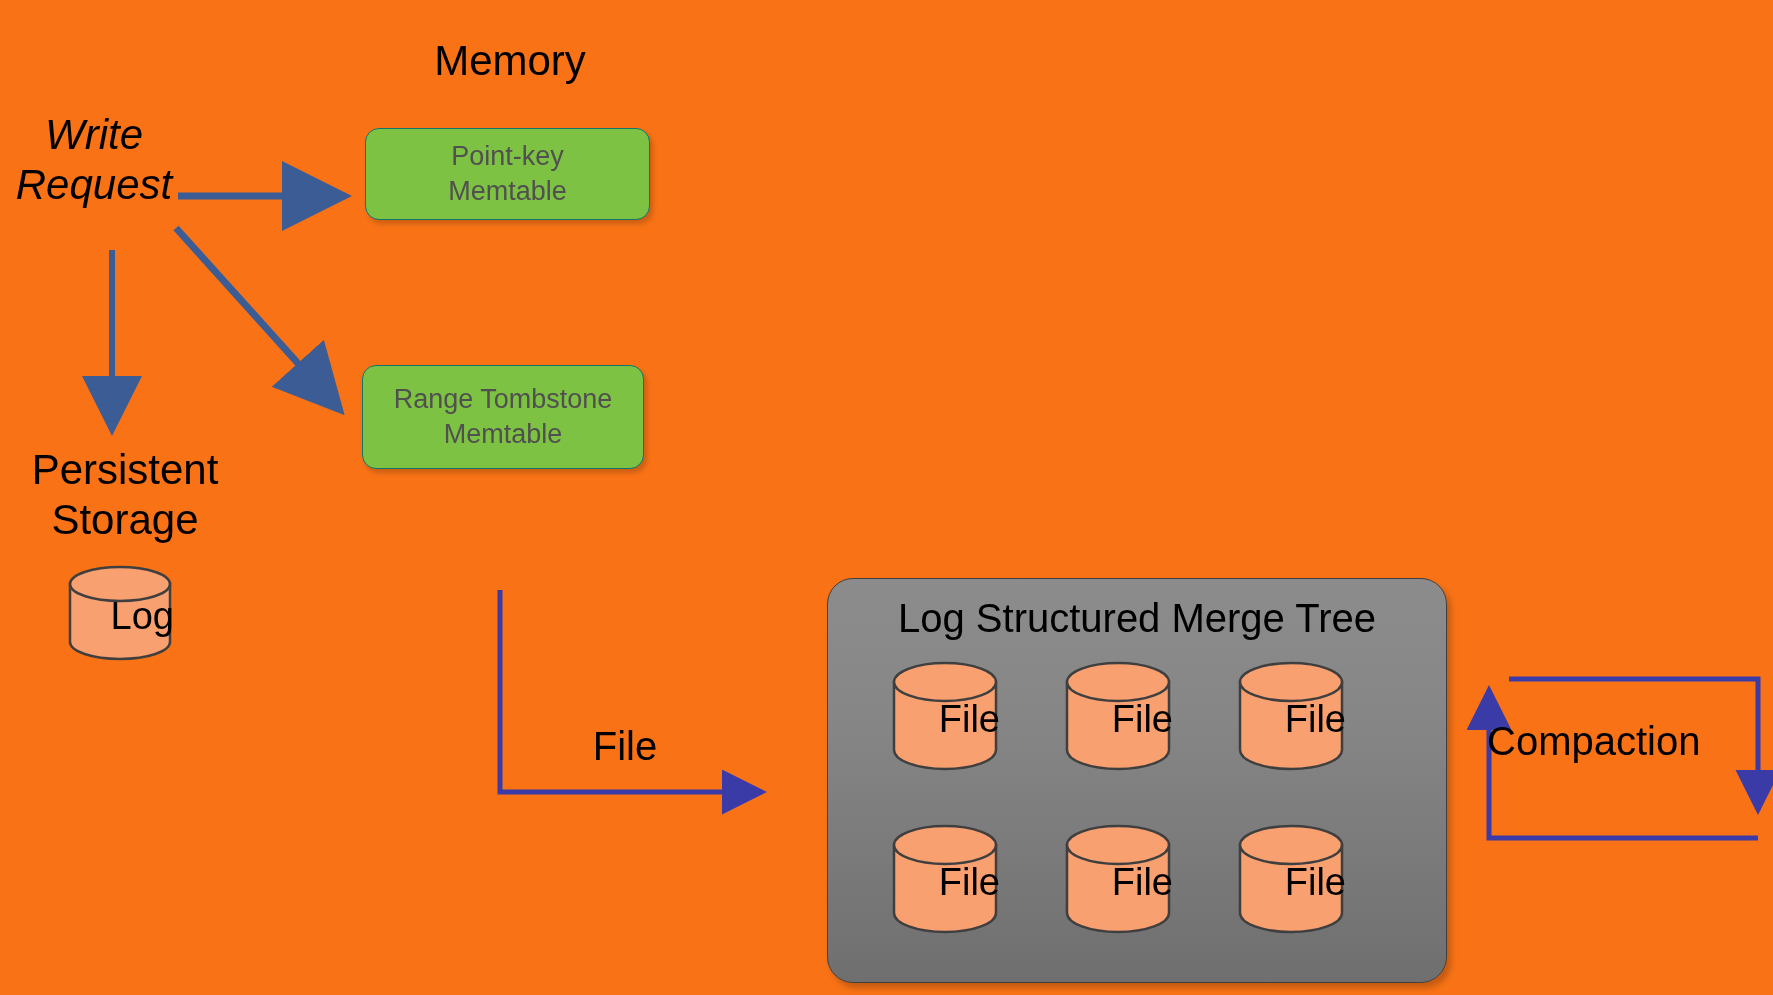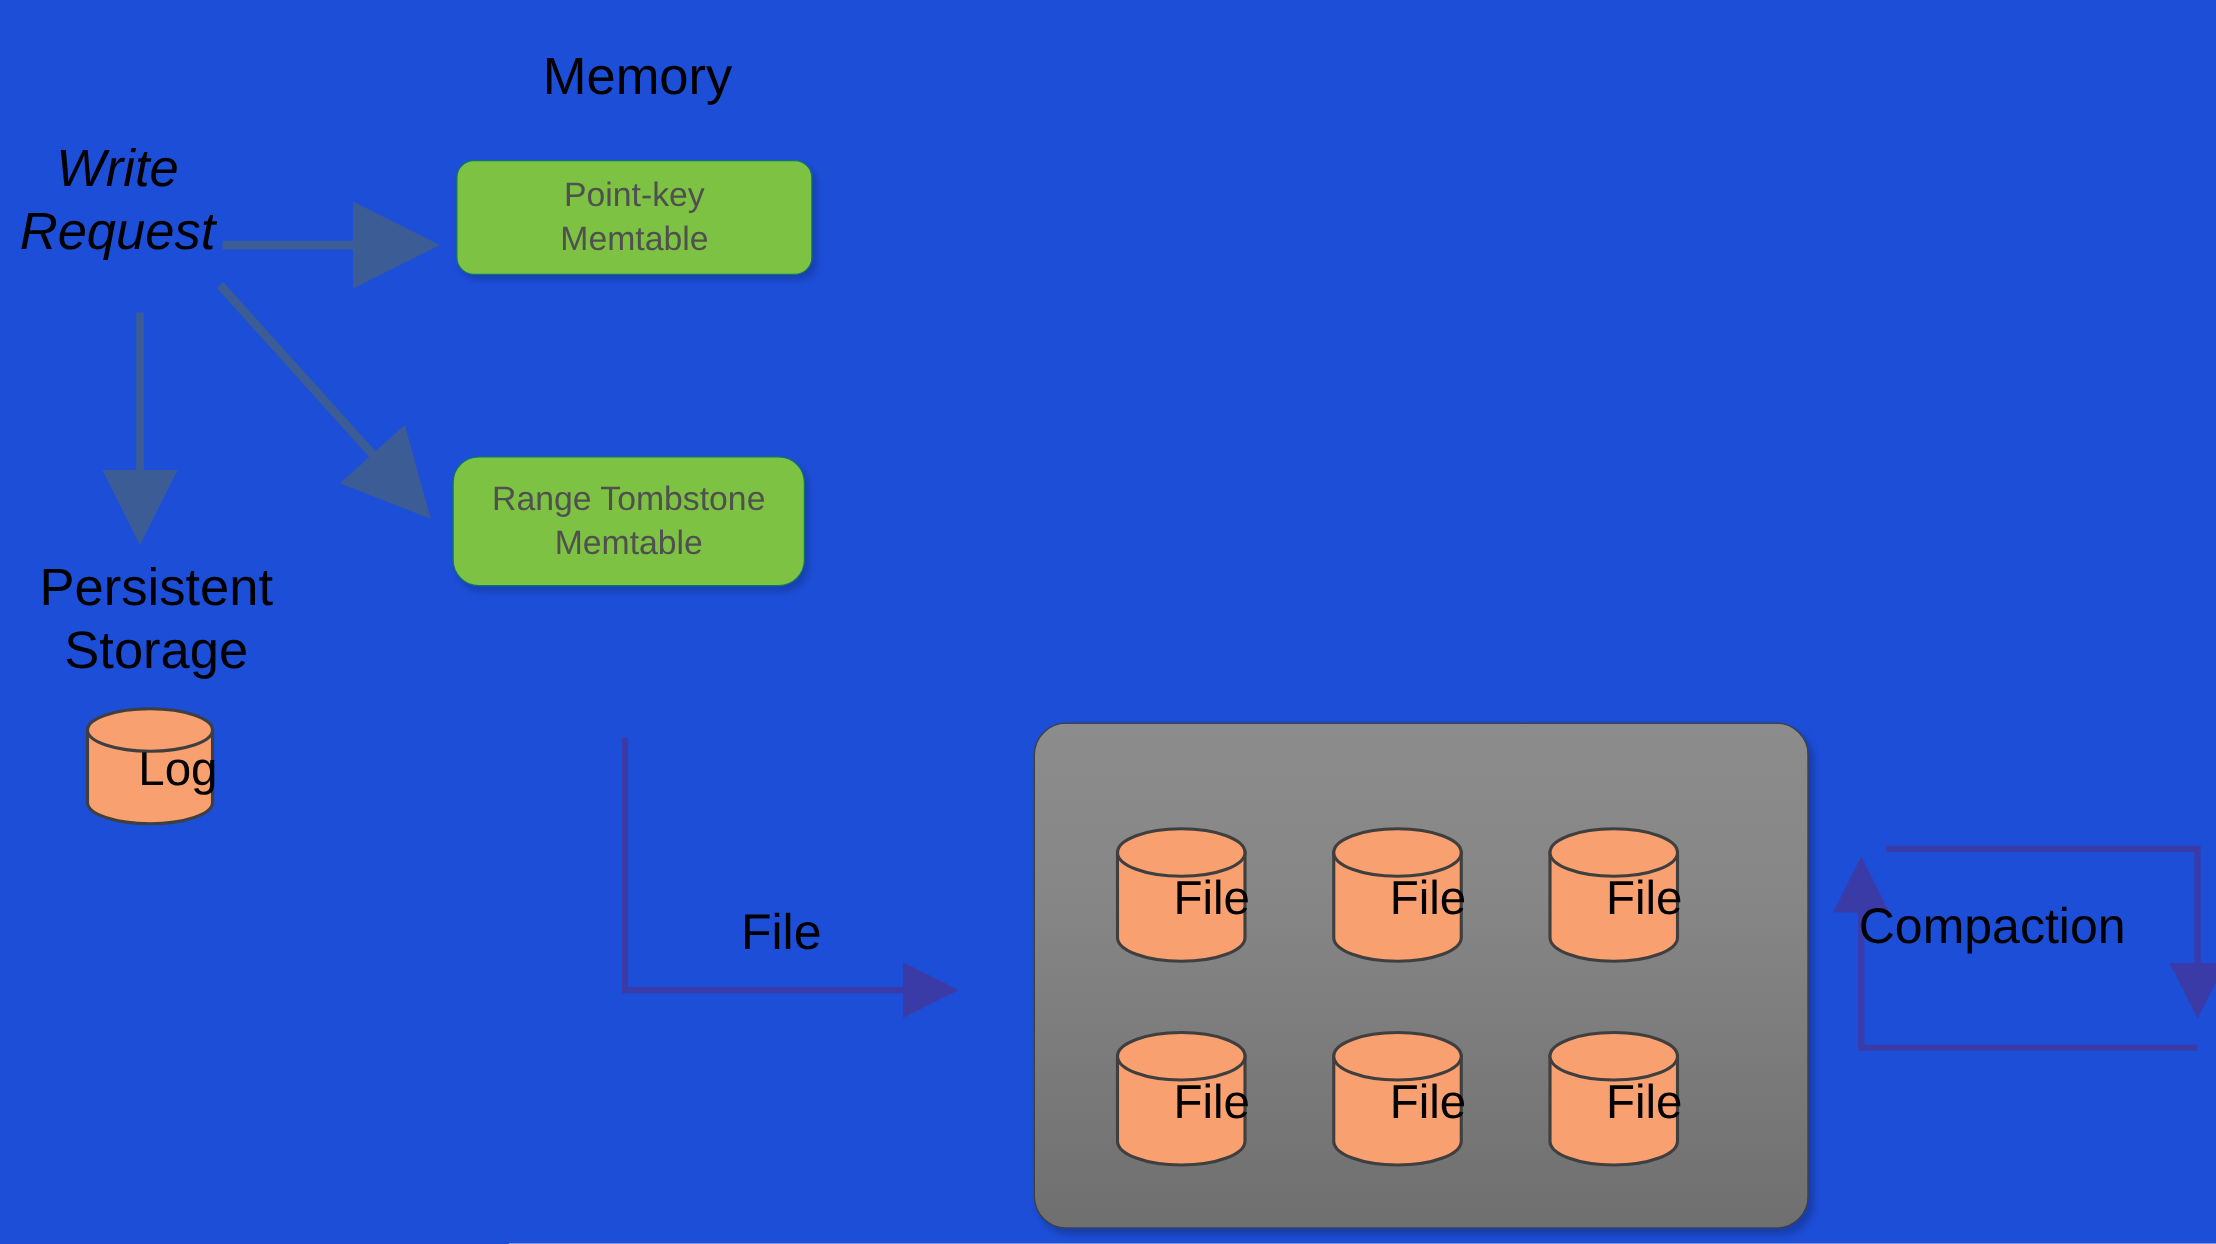--- a/index.html
+++ b/index.html
@@ -7,21 +7,21 @@
     padding: 0;
     background: #ffffff;
   }
   body {
     font-family: "Liberation Sans", sans-serif;
   }
   #canvas {
     position: relative;
     width: 1773px;
     height: 995px;
-    background: #1d4ed8;
+    background: #f97316;
     overflow: hidden;
   }
   .lbl {
     position: absolute;
     color: #000000;
     font-family: "Liberation Sans", sans-serif;
     font-weight: 400;
     white-space: pre;
     line-height: 1.18;
     text-align: center;
@@ -166,36 +166,37 @@
 
   <div class="lbl" id="write-request-label" style="white-space: pre-line; font-style: italic;">Write
 Request</div>
 
   <div class="lbl" id="persistent-storage-label" style="white-space: pre-line;">Persistent
 Storage</div>
 
   <div class="memtable-box" id="point-key-memtable" style="white-space: pre-line;">Point-key
 Memtable</div>
 
-  <div class="memtable-box" id="range-tombstone-memtable" style="white-space: pre-line; border-radius: 21px;">Range Tombstone
+  <div class="memtable-box" id="range-tombstone-memtable" style="white-space: pre-line;">Range Tombstone
 Memtable</div>
 
   <div class="cylinder" id="log-cylinder">
     <svg width="108" height="96" viewBox="0 0 108 96">
       <path d="M4,19 L4,77 A50,17 0 0 0 104,77 L104,19 Z" fill="#F9A071" stroke="#3F3F3F" stroke-width="2.5"></path>
       <ellipse cx="54" cy="19" rx="50" ry="17" fill="#F9A071" stroke="#3F3F3F" stroke-width="2.5"></ellipse>
     </svg>
     <div class="cyl-text">Log</div>
   </div>
 
   <div class="lbl" id="flush-label">File</div>
 
   <div class="lbl" id="compaction-label">Compaction</div>
 
   <div id="lsm-box"></div>
+  <div id="lsm-title">Log Structured Merge Tree</div>
 
   <div class="cylinder file-cyl" style="left:890px; top:660px;">
     <svg width="110" height="112" viewBox="0 0 110 112">
       <path d="M4,22 L4,90 A51,19 0 0 0 106,90 L106,22 Z" fill="#F9A071" stroke="#3F3F3F" stroke-width="2.5"></path>
       <ellipse cx="55" cy="22" rx="51" ry="19" fill="#F9A071" stroke="#3F3F3F" stroke-width="2.5"></ellipse>
     </svg>
     <div class="cyl-text">File</div>
   </div>
 
   <div class="cylinder file-cyl" style="left:1063px; top:660px;">

